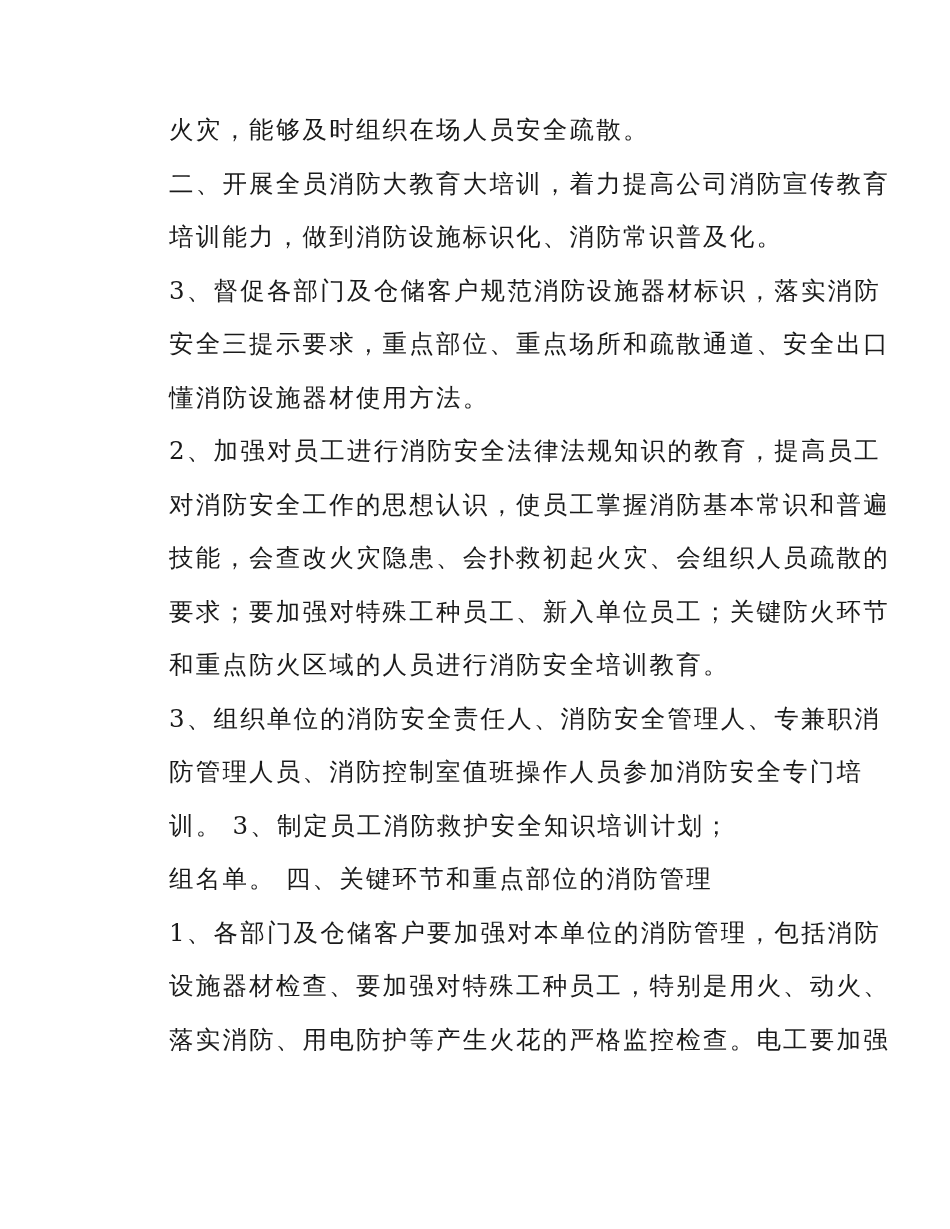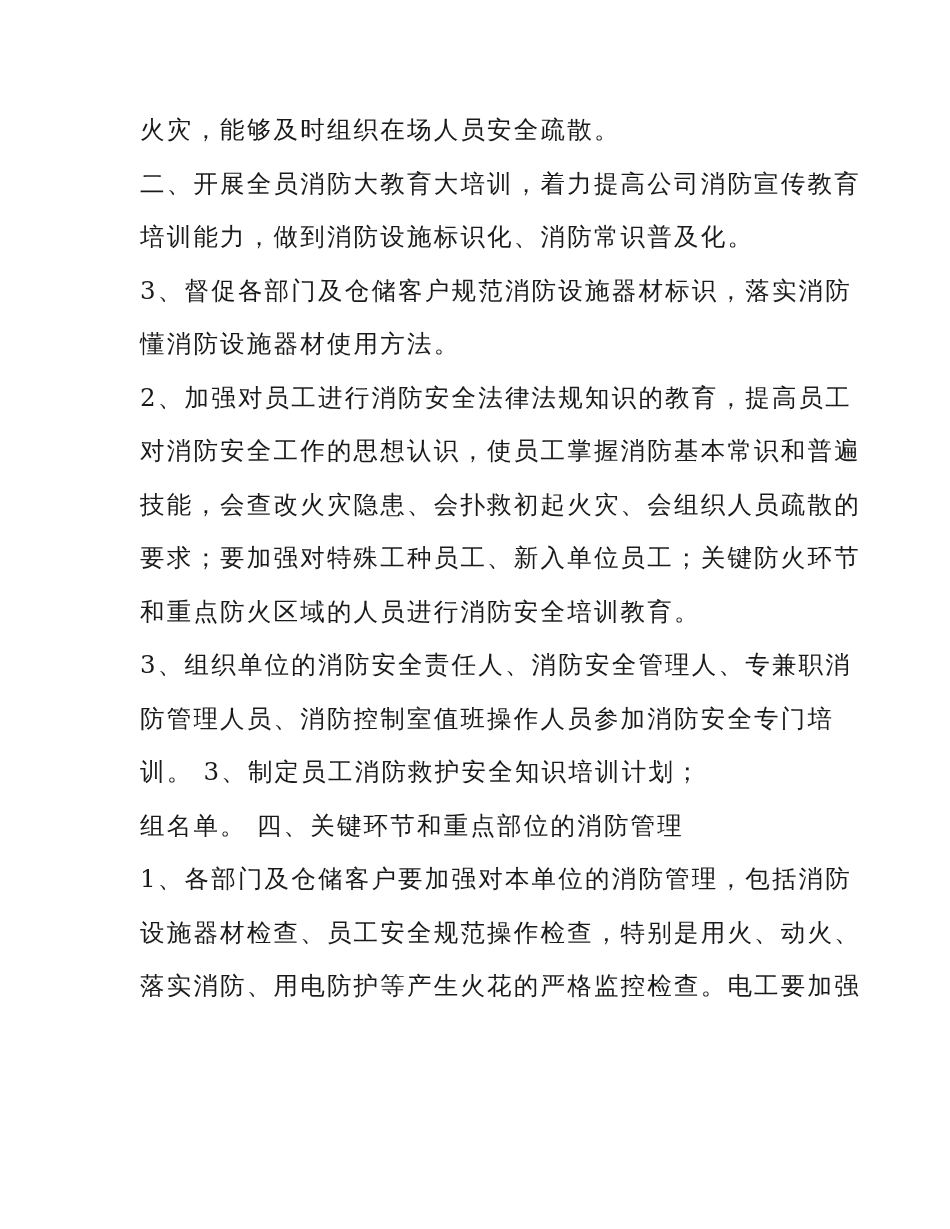--- a/index.html
+++ b/index.html
@@ -21,36 +21,38 @@
       font-family: "DejaVu Serif", "Liberation Serif", serif;
       font-size: 24.5px;
       line-height: 53.5px;
       color: #1a1a1a;
       letter-spacing: 2.2px;
     }
     .line {
       display: block;
       white-space: nowrap;
       height: 53.5px;
+      margin-left: 29px;
     }
   </style>
 </head>
 <body>
 
 <div class="page">
   <span class="line">火灾，能够及时组织在场人员安全疏散。</span>
   <span class="line">二、开展全员消防大教育大培训，着力提高公司消防宣传教育</span>
   <span class="line">培训能力，做到消防设施标识化、消防常识普及化。</span>
   <span class="line">3、督促各部门及仓储客户规范消防设施器材标识，落实消防</span>
+  <span class="line">安全三提示要求，重点部位、重点场所和疏散通道、安全出口</span>
   <span class="line">懂消防设施器材使用方法。</span>
   <span class="line">2、加强对员工进行消防安全法律法规知识的教育，提高员工</span>
   <span class="line">对消防安全工作的思想认识，使员工掌握消防基本常识和普遍</span>
   <span class="line">技能，会查改火灾隐患、会扑救初起火灾、会组织人员疏散的</span>
   <span class="line">要求；要加强对特殊工种员工、新入单位员工；关键防火环节</span>
   <span class="line">和重点防火区域的人员进行消防安全培训教育。</span>
   <span class="line">3、组织单位的消防安全责任人、消防安全管理人、专兼职消</span>
   <span class="line">防管理人员、消防控制室值班操作人员参加消防安全专门培</span>
   <span class="line">训。 3、制定员工消防救护安全知识培训计划；</span>
   <span class="line">组名单。 四、关键环节和重点部位的消防管理</span>
   <span class="line">1、各部门及仓储客户要加强对本单位的消防管理，包括消防</span>
-  <span class="line">设施器材检查、员工安全规范操作检查，特别是用火、动火、</span>
+  <span class="line">设施器材检查、要加强对特殊工种员工，特别是用火、动火、</span>
   <span class="line">落实消防、用电防护等产生火花的严格监控检查。电工要加强</span>
 </div>
 
 </body></html>

